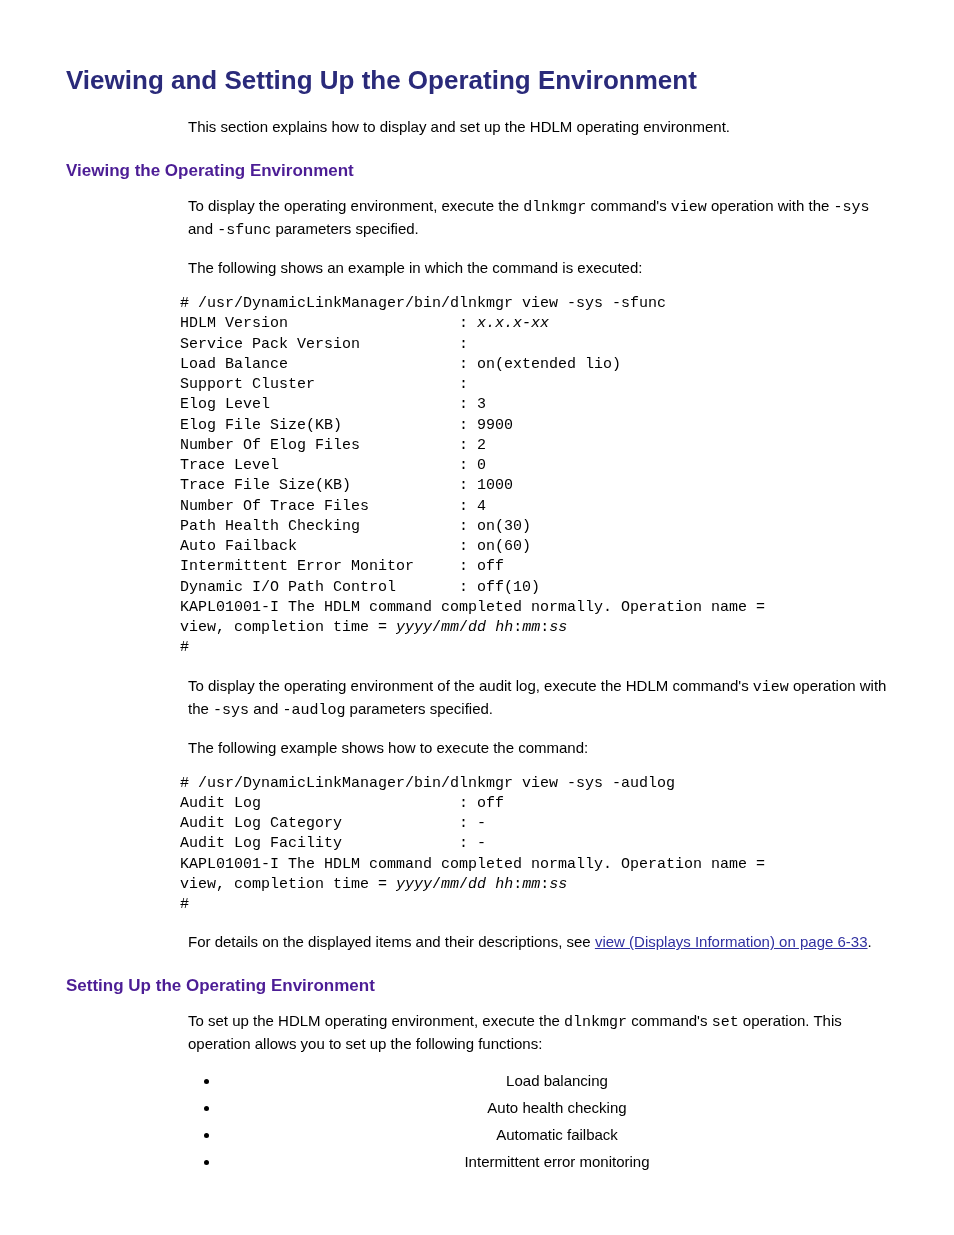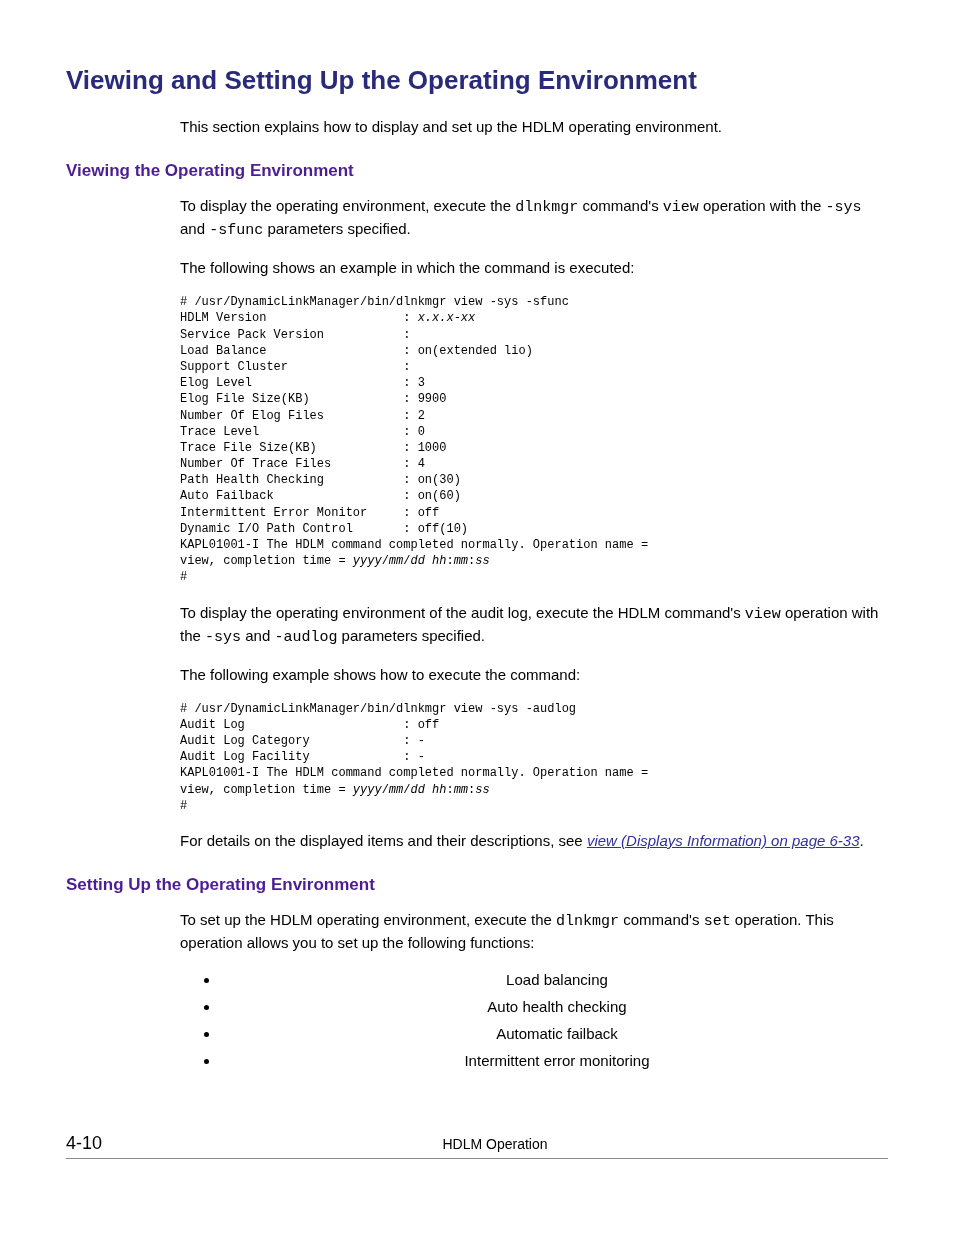--- a/index.html
+++ b/index.html
@@ -22,39 +22,38 @@
   h2 {
     color: #4c1d95;
     font-size: 17px;
     font-weight: bold;
     margin: 22px 0 12px 0;
   }
   .body-block {
     margin-left: 114px;
   }
   .para {
-    margin: 0 0 16px 0;
+    margin: 0 0 16px 8px;
   }
   .mono-inline {
     font-family: "Courier New", Courier, monospace;
   }
   pre.code {
     font-family: "Courier New", Courier, monospace;
-    font-size: 12px;
+    font-size: 15px;
     white-space: pre;
     margin: 0 0 16px 0;
     line-height: 1.35;
   }
   .italic {
     font-style: italic;
   }
   a.link {
     color: #3030a0;
     text-decoration: underline;
-    font-style: italic;
   }
   ul.bullets {
     margin: 0 0 16px 0;
     padding-left: 40px;
     text-align: center;
   }
   ul.bullets li {
     margin: 6px 0;
     padding-left: 6px;
   }

